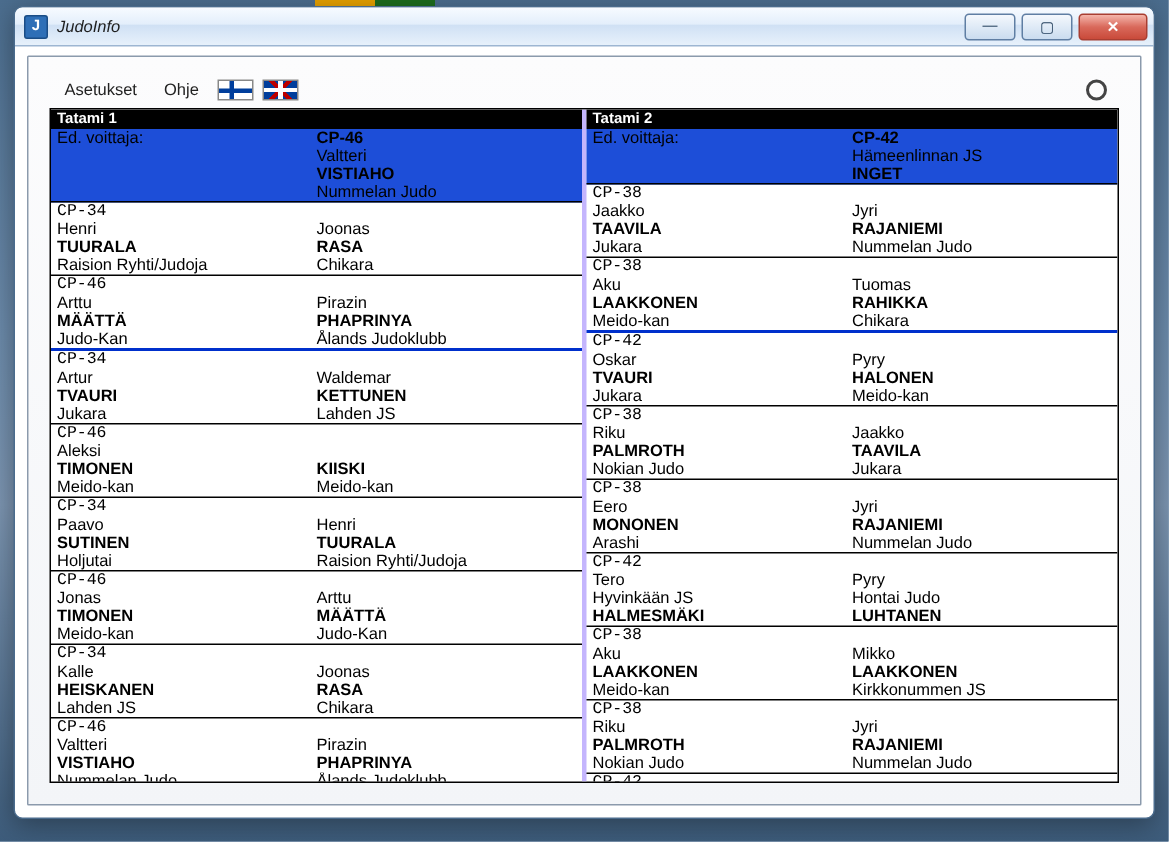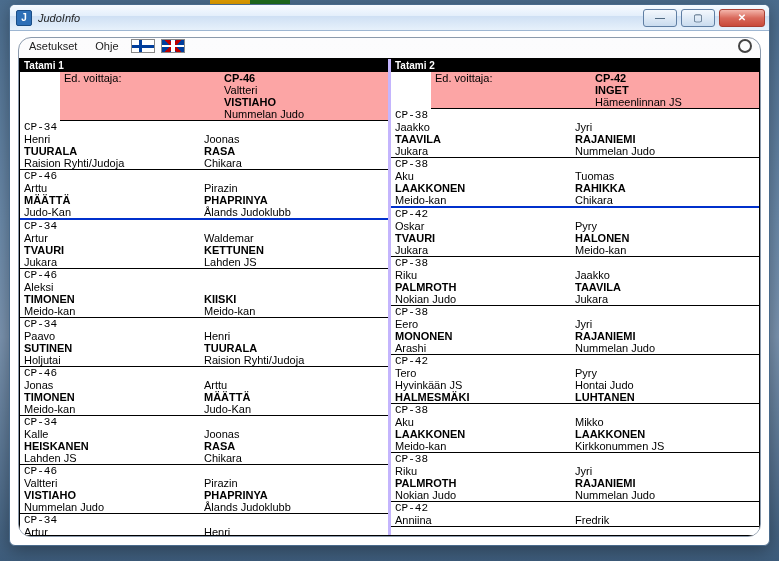--- a/index.html
+++ b/index.html
@@ -9,21 +9,21 @@
   .bgblock .a{display:inline-block;width:40px;height:12px;background:#e6a100;}
   .bgblock .b{display:inline-block;width:40px;height:12px;background:#1e6e1e;}
   .window { position:absolute; left:9px; top:4px; width:761px; height:542px; background:#fff; border:1px solid #4a6b8c; border-radius:6px; box-shadow:0 4px 18px rgba(0,0,0,.35); overflow:hidden; }
   .titlebar { height:26px; background:linear-gradient(180deg,#f7fbff 0%,#e3eefb 45%,#cfe0f4 46%,#e7f1fb 100%); display:flex; align-items:center; padding:0 4px 0 6px; border-bottom:1px solid #9db6d2;}
   .titlebar .appicon { width:16px; height:16px; background:#2e6fb7; border:1px solid #1a4d86; border-radius:2px; display:flex; align-items:center; justify-content:center; color:#fff; font-weight:bold; font-size:10px; margin-right:6px;}
   .titlebar .title { color:#1e1e1e;font-style:italic; }
   .winbtns { margin-left:auto; display:flex; gap:4px; }
   .winbtn { width:34px; height:18px; border:1px solid #5f7ea3; border-radius:3px; background:linear-gradient(180deg,#f4f8fd,#cadcef); display:flex; align-items:center; justify-content:center; color:#26425f; font-size:10px; cursor:pointer;}
   .winbtn.close { width:46px; background:linear-gradient(180deg,#f4b5ab,#d9695b,#c94a3a); border-color:#a83e32; color:#fff; font-weight:bold;}
   .chrome { padding:6px 8px 8px; height:calc(100% - 26px); display:flex; flex-direction:column; }
-  .panel { flex:1; border:1px solid #8b9aac; border-radius:13px; background:linear-gradient(180deg,#fcfcfd,#f3f5f8); padding:0; display:flex; flex-direction:column; overflow:hidden;justify-content:space-between;}
+  .panel { flex:1; border:1px solid #8b9aac; border-radius:1px; background:linear-gradient(180deg,#fcfcfd,#f3f5f8); padding:14px; display:flex; flex-direction:column; overflow:hidden;justify-content:space-between;}
   .menubar { height:20px; display:flex; align-items:center; gap:6px; padding:0 4px 4px; }
   .menuitem { padding:2px 6px; color:#222; cursor:pointer; }
   .flag { width:24px; height:14px; border:1px solid #888; display:inline-block; cursor:pointer; }
   .flag-fi { background:#fff; position:relative; }
   .flag-fi::before{content:"";position:absolute;left:0;top:5px;width:100%;height:3px;background:#003e9c;}
   .flag-fi::after{content:"";position:absolute;left:7px;top:0;width:3px;height:100%;background:#003e9c;}
   .flag-uk { background:linear-gradient(0deg,#fff,#fff); position:relative; overflow:hidden; }
   .flag-uk::before{content:"";position:absolute;inset:0;background:
     linear-gradient(45deg,transparent 44%,#b00 44%,#b00 56%,transparent 56%),
     linear-gradient(-45deg,transparent 44%,#b00 44%,#b00 56%,transparent 56%),
@@ -36,21 +36,21 @@
   .statusdot { width:14px; height:14px; border-radius:50%; border:2px solid #444; margin-left:auto; margin-right:4px; }
   .grid { flex:1; display:flex; border:1px solid #000; background:#fff; overflow:hidden;}
   .col { flex:1; display:flex; flex-direction:column; }
   .col + .col { border-left:3px solid #c4b5fd; }
   .header { background:#000; color:#fff; font-weight:bold; padding:1px 4px; font-size:10px;}
   .block { border-bottom:1px solid #000; }
   .row { display:flex; padding:0 4px; line-height:12px; }
   .c { flex:1; white-space:nowrap; overflow:hidden; text-overflow:clip; }
   .cat { font-weight:normal;font-family:Liberation Mono, monospace; }
   .bold { font-weight:bold; }
-  .winner { background:#fca5a5;margin-left:40px; }
+  .winner { background:#1d4ed8; }
   .sep-blue { border-bottom:2px solid #0030cc !important; }
 </style>
 </head>
 <body>
 
 <div class="desktop">
   <div class="bgblock"><span class="a"></span><span class="b"></span></div>
 
   <div class="window">
 
@@ -252,25 +252,25 @@
             </div>
             <div class="col">
               <div class="header">Tatami 2</div>
               <div class="block winner">
                 <div class="row">
                   <span class="c">Ed. voittaja:</span>
                   <span class="c bold">CP-42</span>
                 </div>
                 <div class="row">
                   <span class="c"></span>
+                  <span class="c">Hämeenlinnan JS</span>
+                </div>
+                <div class="row">
+                  <span class="c"></span>
                   <span class="c bold">INGET</span>
-                </div>
-                <div class="row">
-                  <span class="c"></span>
-                  <span class="c">Hämeenlinnan JS</span>
                 </div>
               </div>
               <div class="block">
                 <div class="row">
                   <span class="c cat">CP-38</span>
                   <span class="c"></span>
                 </div>
                 <div class="row">
                   <span class="c">Jaakko</span>
                   <span class="c">Jyri</span>

